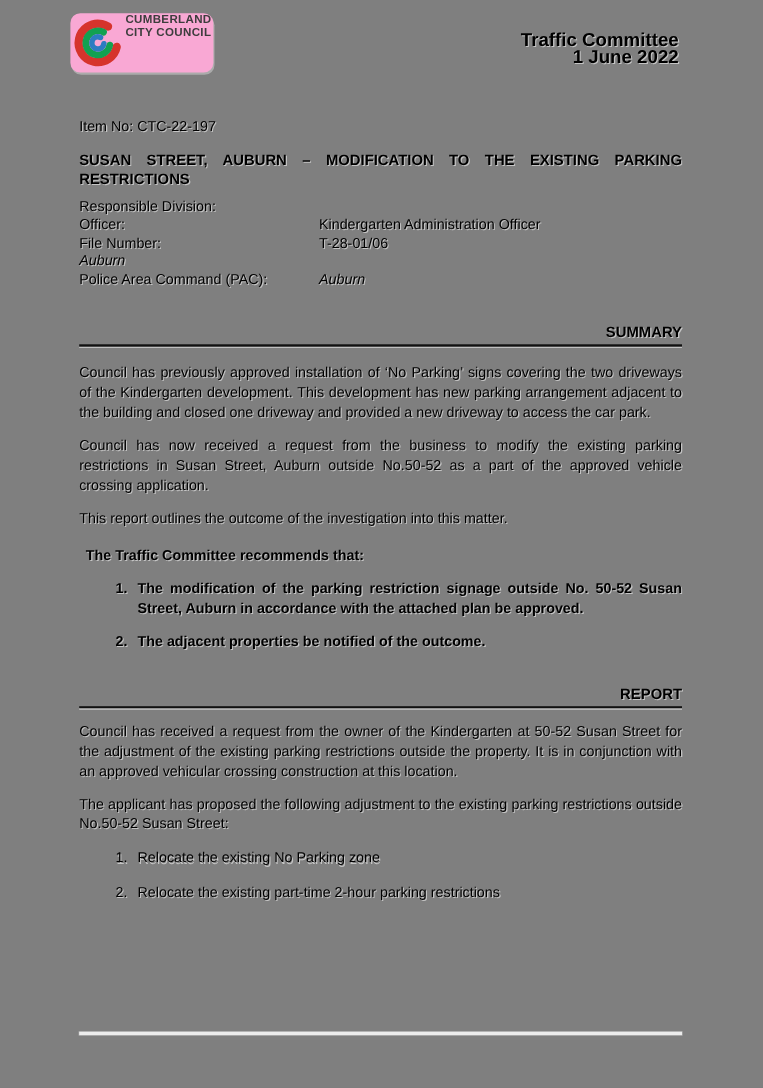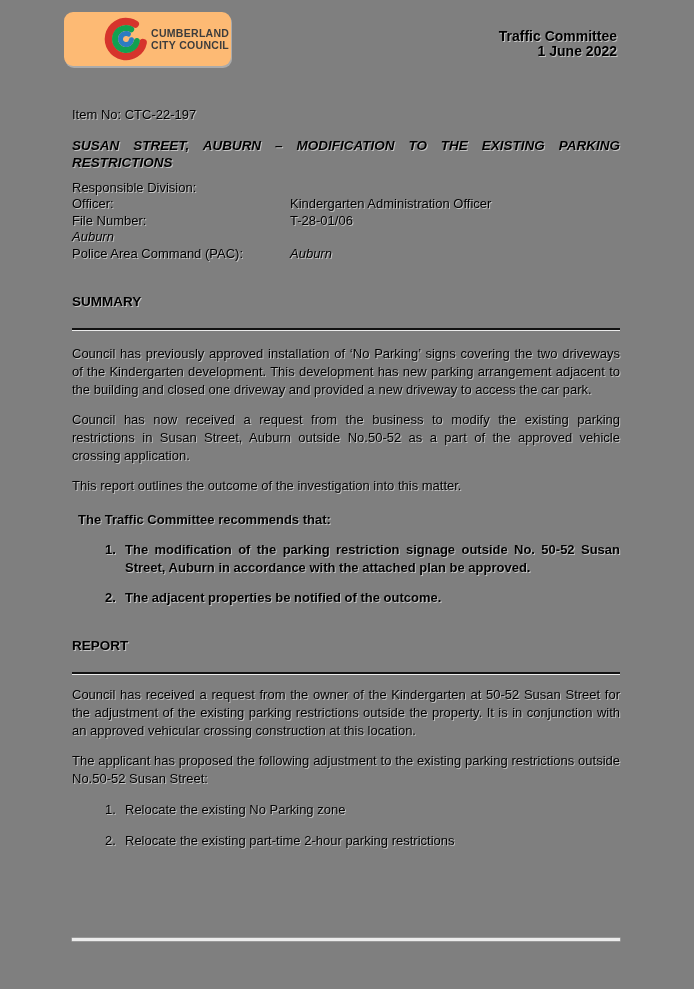--- a/index.html
+++ b/index.html
@@ -11,59 +11,59 @@
     font-family:"Liberation Sans","DejaVu Sans",sans-serif;
     color:#000;
     overflow:hidden;
   }
   .halo{ text-shadow:1px 1px 0 rgba(255,255,255,0.55); }
 
   
   .logo-box{
     position:absolute;left:64px;top:12px;
     width:130px;height:54px;
-    background:#fdba74;border-radius:9px;
+    background:#f9a8d4;border-radius:9px;
     box-shadow:1px 2px 0 rgba(255,255,255,0.35);
-    display:flex;align-items:center;padding-left:37px;
+    display:flex;
   }
   .logo-mark{width:52px;height:54px;flex:0 0 auto;}
   .logo-text{
     font-size:10.5px;line-height:12px;font-weight:700;
     color:#3d3d3d;letter-spacing:0.3px;margin-left:-2px;
   }
   .header-right{
     position:absolute;top:29px;right:77px;
-    text-align:right;font-size:14px;font-weight:700;line-height:15px;
+    text-align:right;font-size:17px;font-weight:700;line-height:15px;
   }
 
   
   .content{
     position:absolute;left:72px;top:0;
     width:548px;padding-top:106px;
     font-size:13px;line-height:18px;
   }
   .item-no{margin:0;}
   .doc-title{
     margin:13px 0 0 0;
     font-size:13.5px;font-weight:700;line-height:17px;
     text-align:justify;
-    font-style:italic;
   }
   .meta{margin-top:9px;}
   .meta-row{display:flex;line-height:16.4px;}
   .meta-label{width:218px;flex:0 0 auto;}
   .meta-value{flex:1;}
   .italic{font-style:italic;}
 
   .section-heading{
     margin:32px 0 0 0;
     font-size:13.5px;font-weight:700;line-height:16px;
-    padding-bottom:18px;
+    padding-bottom:3px;
     border-bottom:2px solid #111;
     box-shadow:0 1px 0 rgba(255,255,255,0.85);
+    text-align:right;
   }
   #recommendation-heading{margin-top:21px;}
   #recommendation-heading .heading-text{padding-left:14px;}
   #report-heading{margin-top:31px;}
 
   .para{margin:12px 0 0 0;text-align:justify;}
   #summary-p1{margin-top:15px;}
   .rec-intro{margin:16px 0 0 6px;font-weight:700;}
 
   .num-list{margin:0;}

